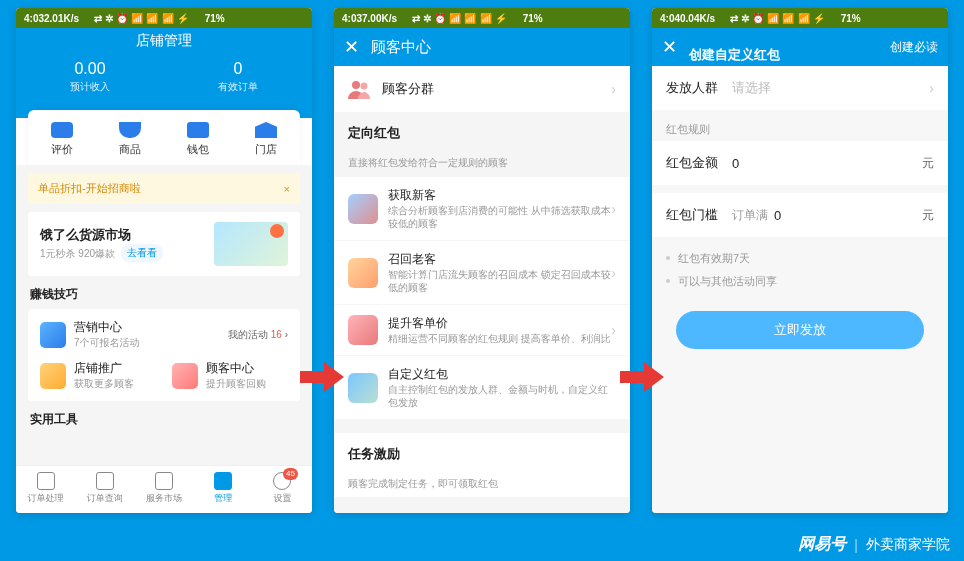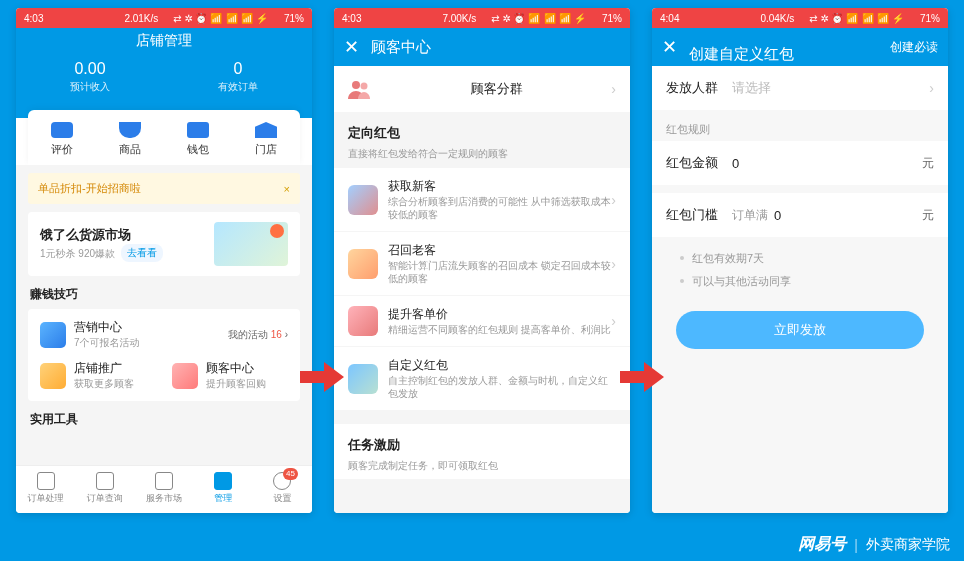--- a/index.html
+++ b/index.html
@@ -1,18 +1,18 @@
 <!DOCTYPE html>
 <html><head>
 <meta charset="utf-8">
 <style>
 * { margin: 0; padding: 0; box-sizing: border-box; font-family: -apple-system, "PingFang SC", "Microsoft YaHei", sans-serif; }
 body { background: #0099e5; width: 964px; height: 561px; position: relative; display: flex; gap: 22px; padding: 8px 16px 40px; }
 .phone { width: 298px; height: 505px; background: #fff; border-radius: 4px; overflow: hidden; display: flex; flex-direction: column; box-shadow: 0 2px 8px rgba(0,0,0,.15); position: relative; }
-.status-bar { height: 20px; background: #ef4444; color: #fff; font-size: 10px; display: flex; align-items: center; justify-content: space-between; padding: 0 8px; }
+.status-bar { height: 20px; background: #4d7c0f; color: #fff; font-size: 10px; display: flex; align-items: center; padding: 0 8px; font-weight: bold; }
 .status-right { display: flex; align-items: center; gap: 15px; }
 
 
 .s1-header { background: #0099e5; color: #fff; height: 90px; text-align: center; padding-top: 4px; }
 .s1-title { font-size: 14px; font-weight: 500; margin-bottom: 10px; }
 .s1-stats { display: flex; }
 .s1-stat { flex: 1; }
 .s1-stat-val { font-size: 16px; font-weight: 500; }
 .s1-stat-lbl { font-size: 10px; opacity: .85; margin-top: 2px; }
 .s1-tabs { background: #fff; display: flex; margin: -8px 12px 0; border-radius: 6px 6px 0 0; padding: 12px 0 8px; box-shadow: 0 -2px 6px rgba(0,0,0,.05); }
@@ -42,45 +42,45 @@
 .nav-it { flex: 1; text-align: center; font-size: 9px; color: #888; padding-top: 6px; position: relative; }
 .nav-it.active { color: #0099e5; }
 .nav-ico { width: 18px; height: 18px; margin: 0 auto 2px; border: 1.5px solid currentColor; border-radius: 3px; }
 .badge { position: absolute; top: 2px; right: 14px; background: #e54; color: #fff; font-size: 8px; border-radius: 7px; padding: 0 3px; line-height: 12px; }
 
 
 .s2-header { background: #0099e5; color: #fff; height: 38px; display: flex; align-items: center; padding: 0 10px; }
 .close-x { font-size: 18px; font-weight: 300; }
 .s2-title { font-size: 15px; margin-left: 12px; font-weight: 500; }
 .s2-body { flex: 1; background: #f5f5f5; overflow: hidden; }
-.cell { background: #fff; padding: 13px 14px; display: flex; align-items: center; text-align: center; }
+.cell { background: #fff; padding: 13px 14px; display: flex; align-items: center; }
 .cell-ico { width: 24px; height: 20px; margin-right: 10px; }
 .cell-t { flex: 1; font-size: 13px; color: #222; }
 .chev { color: #ccc; font-size: 14px; }
 .sec-h { padding: 12px 14px 6px; }
 .sec-h-t { font-size: 13px; font-weight: 600; color: #222; }
-.sec-h-s { font-size: 10px; color: #999; margin-top: 5px; }
+.sec-h-s { font-size: 10px; color: #999; margin-top: 14px; }
 .list-it { background: #fff; padding: 10px 14px; display: flex; align-items: center; border-top: 1px solid #f5f5f5; }
 .list-ico { width: 30px; height: 30px; border-radius: 6px; margin-right: 10px; flex-shrink: 0; }
 .list-body { flex: 1; min-width: 0; }
 .list-t { font-size: 12px; font-weight: 500; color: #222; }
 .list-s { font-size: 10px; color: #999; line-height: 1.3; }
 
 
 .s3-header { background: #0099e5; color: #fff; height: 38px; display: flex; align-items: center; padding: 0 10px; }
-.s3-title { flex: 1; font-size: 15px; margin-left: 12px; font-weight: 400; margin-top: 15px; }
+.s3-title { flex: 1; font-size: 13px; margin-left: 12px; font-weight: 700; margin-top: 15px; }
 .s3-action { font-size: 12px; }
 .s3-body { flex: 1; background: #f7f7f7; }
 .form-row { background: #fff; padding: 13px 14px; display: flex; align-items: center; font-size: 13px; }
 .form-lbl { color: #222; width: 66px; }
 .form-val { flex: 1; color: #bbb; }
 .form-unit { color: #666; font-size: 12px; }
 .rule-t { font-size: 11px; color: #999; padding: 12px 14px 4px; }
 .gap { height: 8px; }
-.bullets { padding: 10px 8px 4px; margin-left: 20px; }
+.bullets { padding: 10px 14px 4px; }
 .bullet { font-size: 11px; color: #999; padding: 4px 0 4px 12px; position: relative; }
 .bullet::before { content: ""; position: absolute; left: 0; top: 9px; width: 4px; height: 4px; border-radius: 50%; background: #ccc; }
 .big-btn { margin: 14px 24px; background: #4db8ff; color: #fff; text-align: center; padding: 10px; border-radius: 20px; font-size: 13px; }
 
 
 .arrow { position: absolute; top: 362px; width: 44px; height: 30px; z-index: 5; }
 .arrow svg { width: 100%; height: 100%; }
 .arrow1 { left: 300px; }
 .arrow2 { left: 620px; }
 

